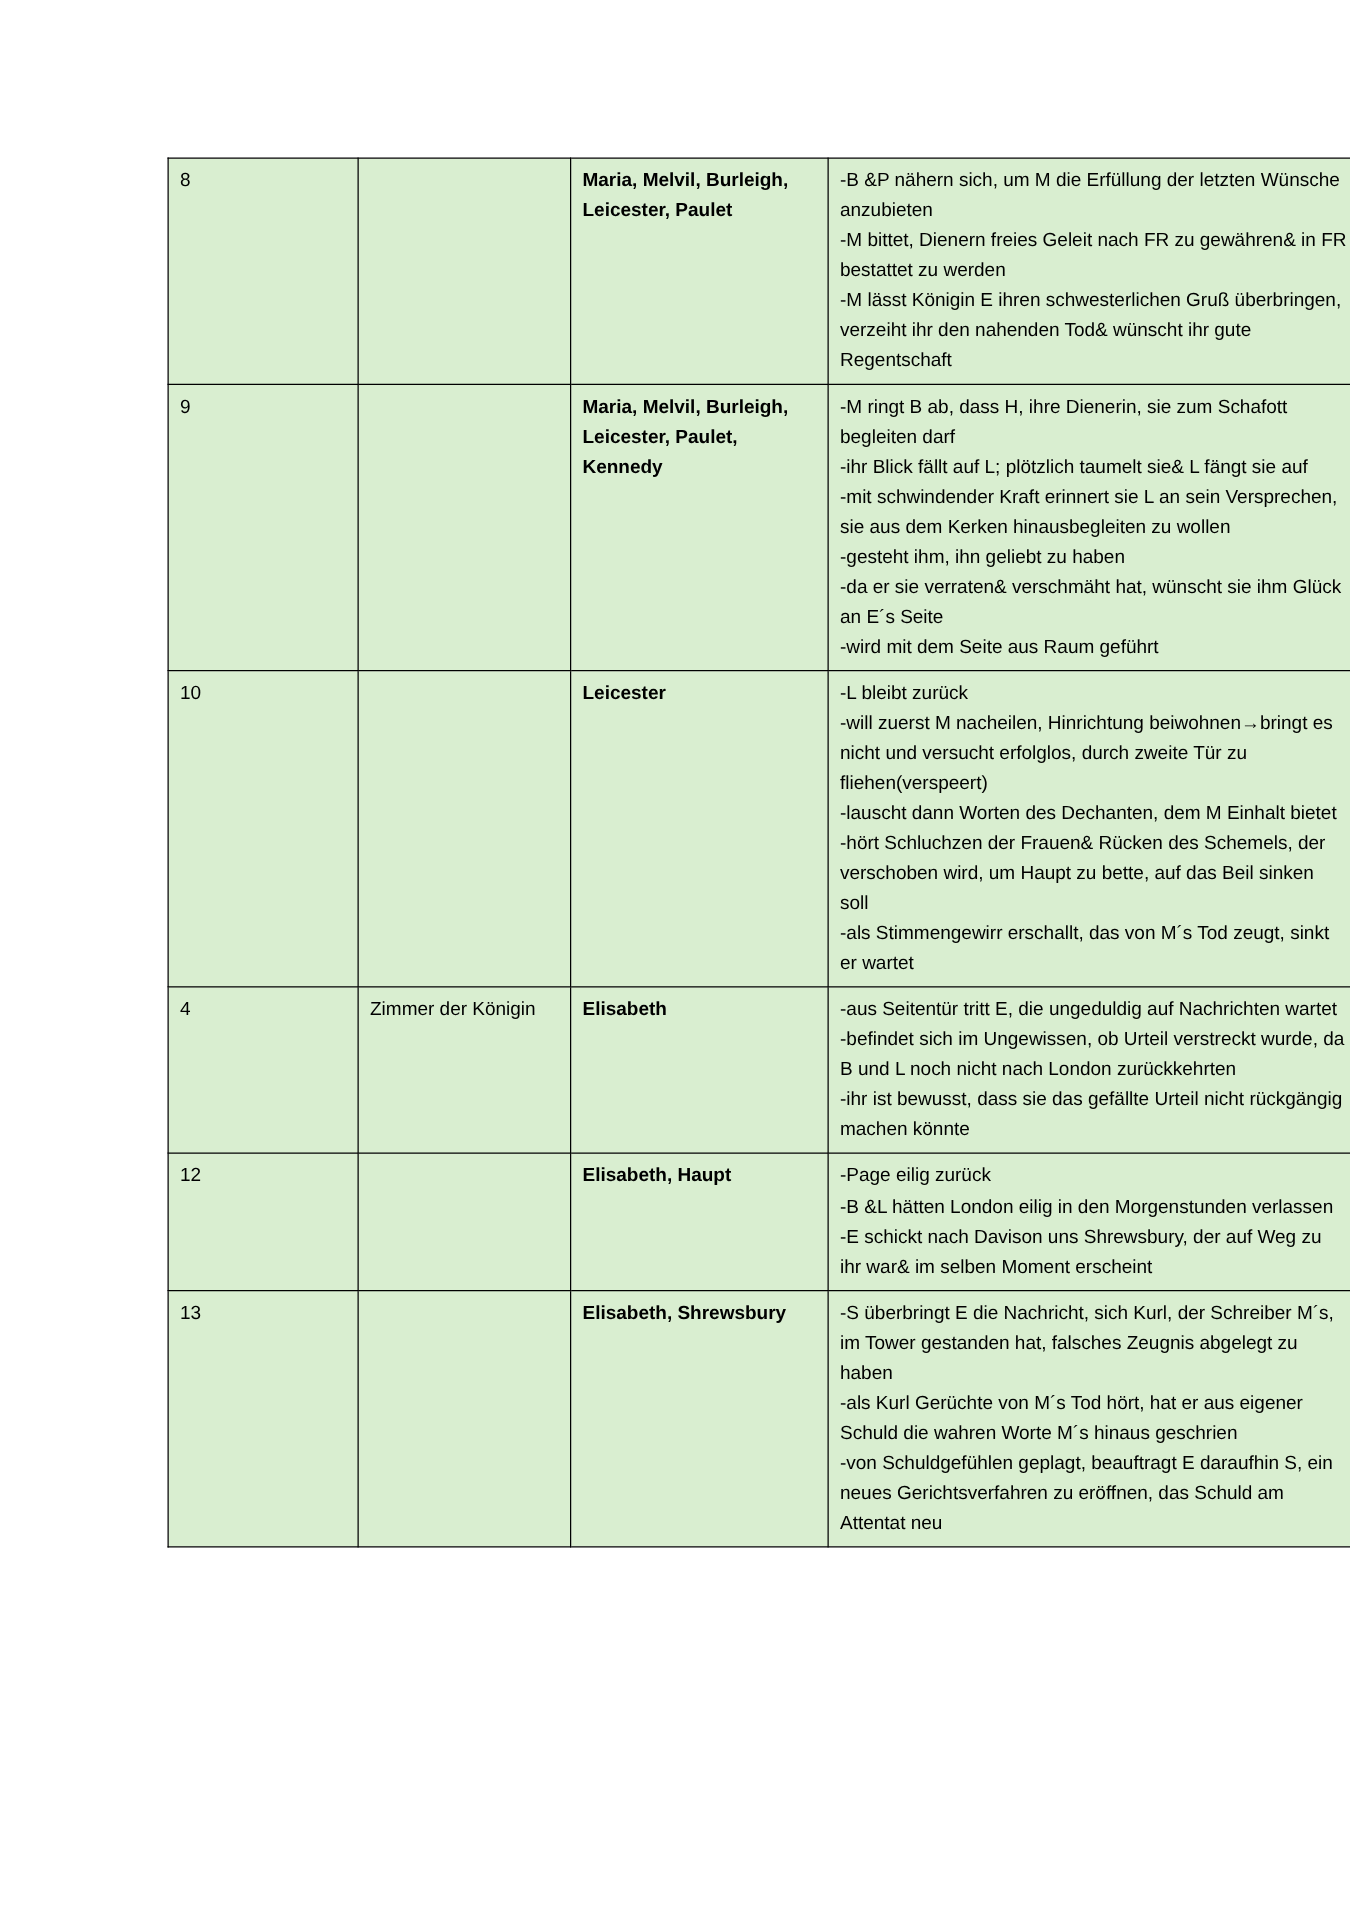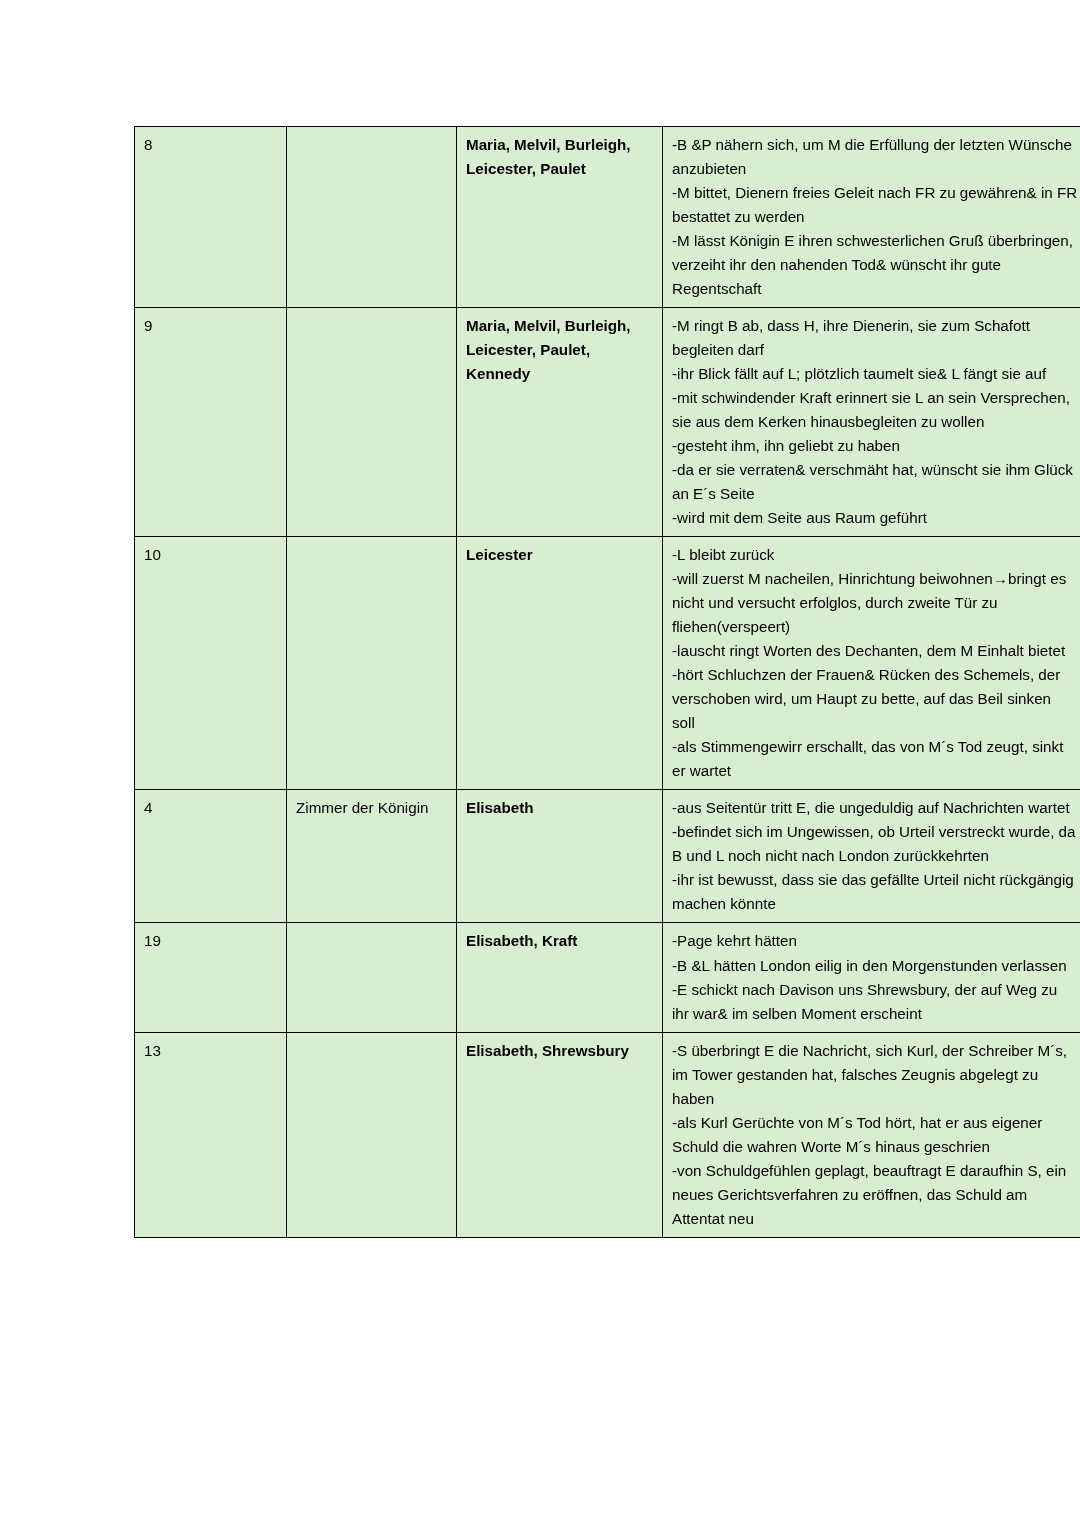--- a/index.html
+++ b/index.html
@@ -73,41 +73,41 @@
             <span class="line">-wird mit dem Seite aus Raum geführt</span>
           </td>
       </tr>
       <tr>
         <td class="col-num">10</td>
         <td class="col-place"></td>
         <td class="col-chars">Leicester</td>
         <td class="col-content">
             <span class="line">-L bleibt zurück</span>
             <span class="line">-will zuerst M nacheilen, Hinrichtung beiwohnen→bringt es nicht und versucht erfolglos, durch zweite Tür zu fliehen(verspeert)</span>
-            <span class="line">-lauscht ringt Worten des Dechanten, dem M Einhalt bietet</span>
+            <span class="line">-lauscht dann Worten des Dechanten, dem M Einhalt bietet</span>
             <span class="line">-hört Schluchzen der Frauen&amp; Rücken des Schemels, der verschoben wird, um Haupt zu bette, auf das Beil sinken soll</span>
             <span class="line">-als Stimmengewirr erschallt, das von M´s Tod zeugt, sinkt er wartet</span>
           </td>
       </tr>
       <tr>
         <td class="col-num">4</td>
         <td class="col-place">Zimmer der Königin</td>
         <td class="col-chars">Elisabeth</td>
         <td class="col-content">
             <span class="line">-aus Seitentür tritt E, die ungeduldig auf Nachrichten wartet</span>
             <span class="line">-befindet sich im Ungewissen, ob Urteil verstreckt wurde, da B und L noch nicht nach London zurückkehrten</span>
             <span class="line">-ihr ist bewusst, dass sie das gefällte Urteil nicht rückgängig machen könnte</span>
           </td>
       </tr>
       <tr>
-        <td class="col-num">19</td>
+        <td class="col-num">12</td>
         <td class="col-place"></td>
-        <td class="col-chars">Elisabeth, Kraft</td>
+        <td class="col-chars">Elisabeth, Haupt</td>
         <td class="col-content">
-            <span class="line">-Page kehrt hätten</span>
+            <span class="line">-Page eilig zurück</span>
             <span class="line">-B &amp;L hätten London eilig in den Morgenstunden verlassen</span>
             <span class="line">-E schickt nach Davison uns Shrewsbury, der auf Weg zu ihr war&amp; im selben Moment erscheint</span>
           </td>
       </tr>
       <tr>
         <td class="col-num">13</td>
         <td class="col-place"></td>
         <td class="col-chars">Elisabeth, Shrewsbury</td>
         <td class="col-content">
             <span class="line">-S überbringt E die Nachricht, sich Kurl, der Schreiber M´s, im Tower gestanden hat, falsches Zeugnis abgelegt zu haben</span>

